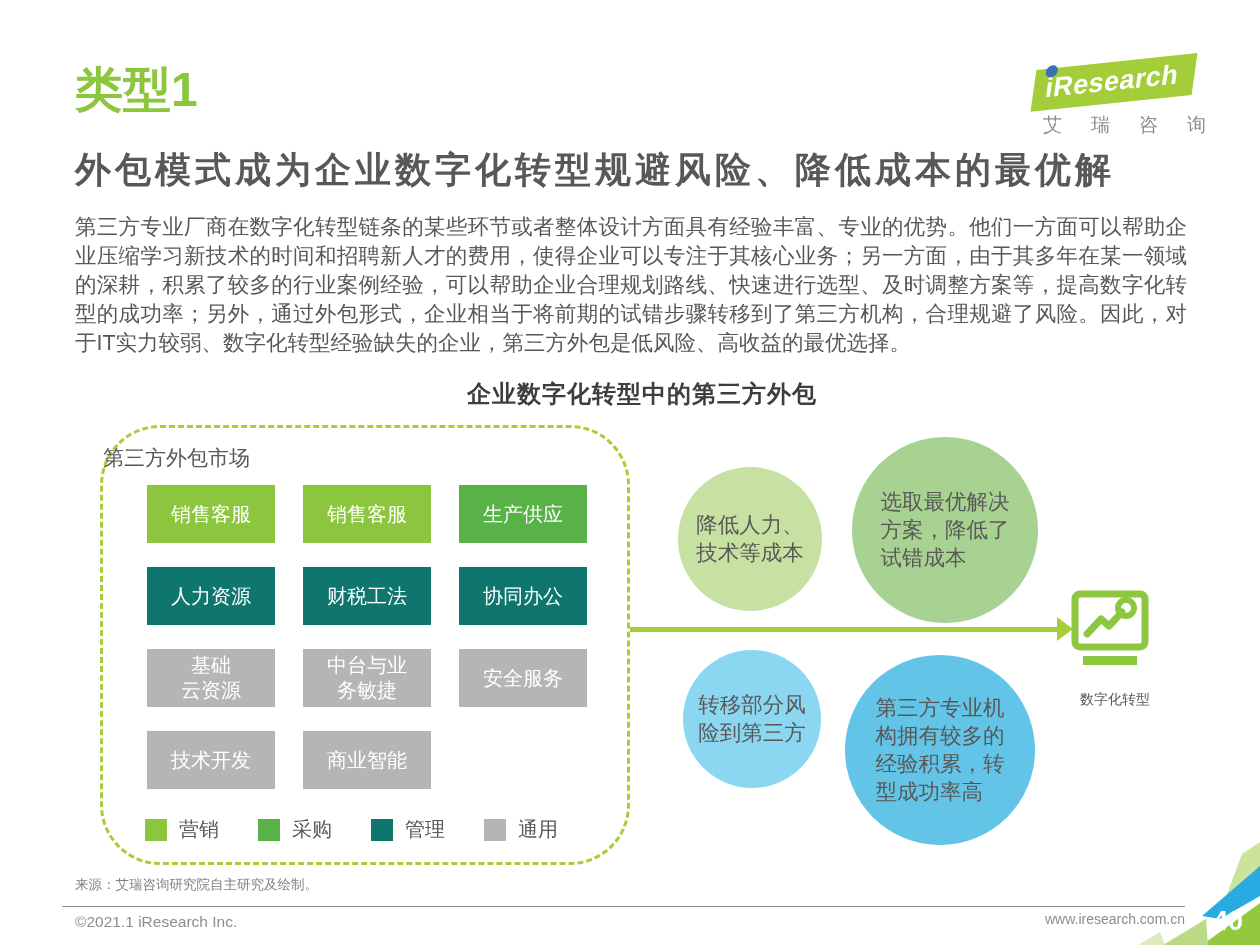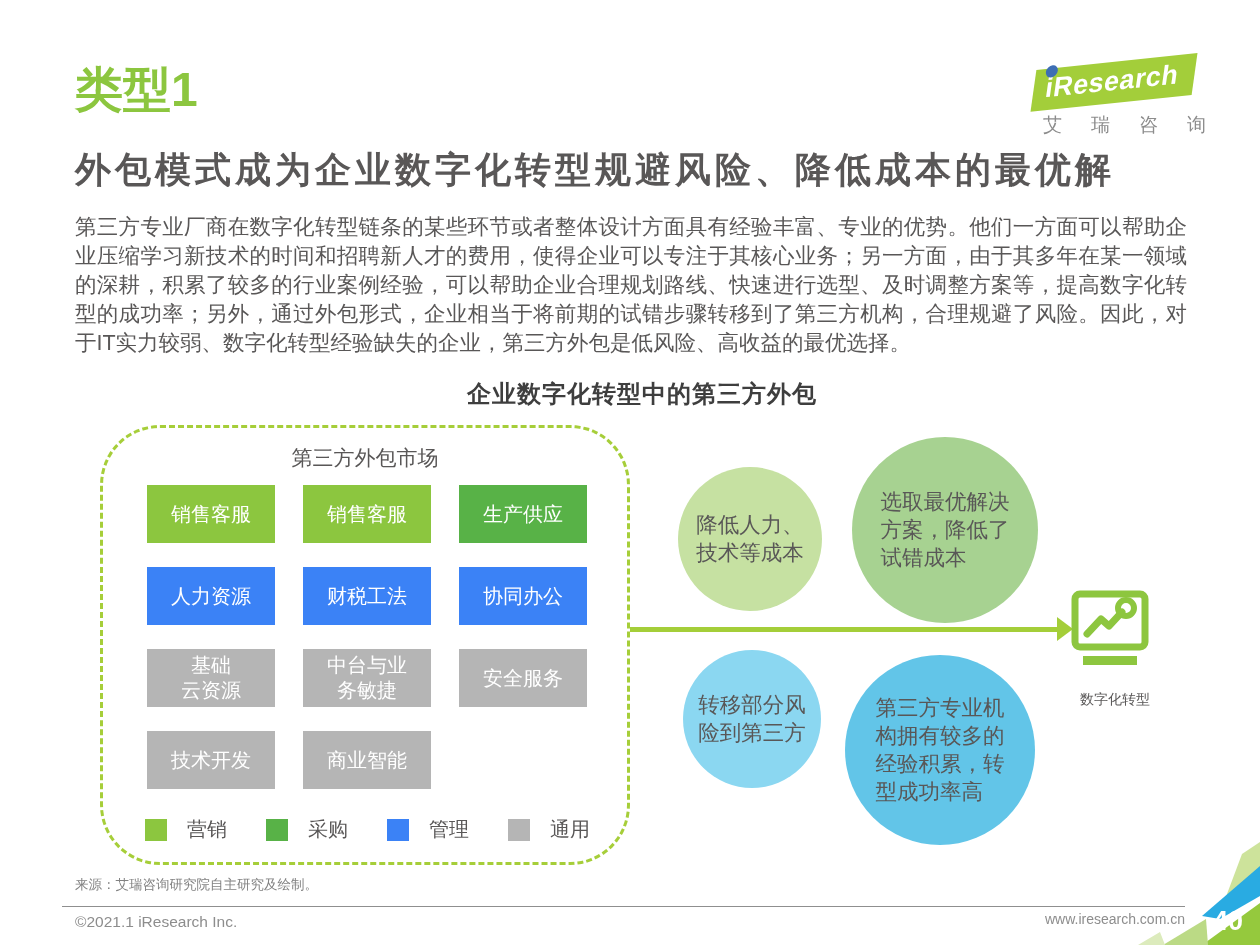--- a/index.html
+++ b/index.html
@@ -28,34 +28,34 @@
   .logo-cn { margin-top:9px; font-size:19px; color:#8C8C8C; letter-spacing:29px;
              padding-left:10px; white-space:nowrap; }
 
   
   .diagram-title { left:12px; top:378px; width:100%; text-align:center; font-size:24px;
                    font-weight:bold; color:#3E3E3E; letter-spacing:1px; }
   .diagram { left:75px; top:425px; width:1110px; height:455px; }
 
   .dashed-box { position:absolute; left:25px; top:0; width:530px; height:440px;
                 border:3px dashed #A6CE39; border-radius:60px; }
-  .market-label { position:absolute; top:16px; width:100%; text-align:center;
+  .market-label { position:absolute; top:16px; width:100%; text-align:left;
                   font-size:21px; color:#595757; }
   .grid { position:absolute; left:44px; top:57px; display:grid;
           grid-template-columns:repeat(3,128px); column-gap:28px; row-gap:24px; }
   .cell { height:58px; display:flex; align-items:center; justify-content:center;
           color:#fff; font-size:20px; line-height:25px; text-align:center;
           white-space:pre-line; }
   .cat-marketing   { background:#8CC63F; }
   .cat-procurement { background:#58B247; }
-  .cat-management  { background:#3b82f6; }
+  .cat-management  { background:#0f766e; }
   .cat-general     { background:#B5B5B5; }
 
   .legend { position:absolute; left:42px; top:388px; display:flex; align-items:center; gap:39px; }
-  .legend-item { display:flex; align-items:center; gap:20px; font-size:20px; color:#595757; }
+  .legend-item { display:flex; align-items:center; gap:12px; font-size:20px; color:#595757; }
   .legend-swatch { width:22px; height:22px; }
 
   .circle { position:absolute; border-radius:50%; display:flex; align-items:center;
             justify-content:center; color:#595757; font-size:21.5px; line-height:28px;
             white-space:pre-line; text-align:left; }
   .c1 { left:603px; top:42px;  width:144px; height:144px; background:#C6E1A2; }
   .c2 { left:777px; top:12px;  width:186px; height:186px; background:#A7D291; }
   .c3 { left:608px; top:225px; width:138px; height:138px; background:#8BD7F1; }
   .c4 { left:770px; top:230px; width:190px; height:190px; background:#62C5E8; }
 

